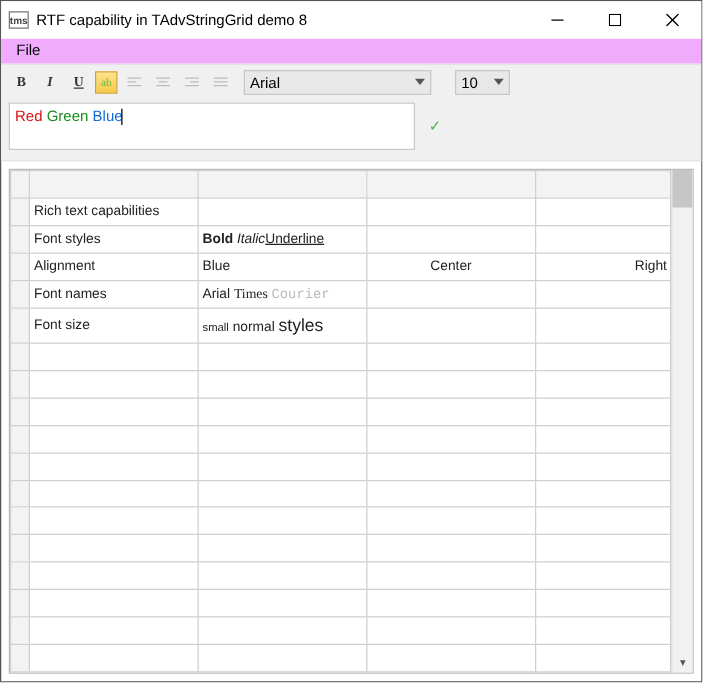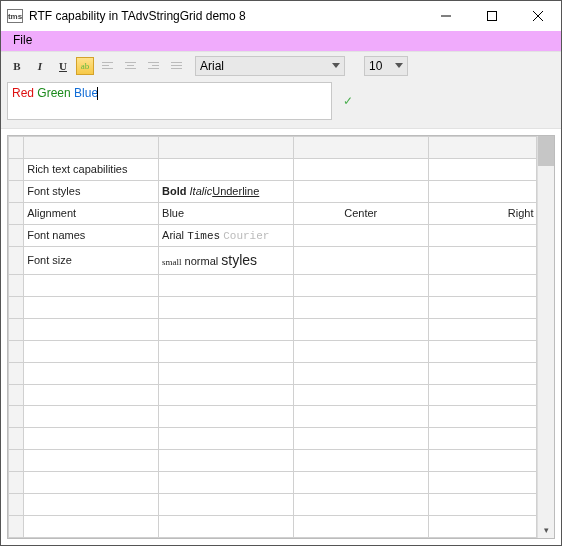--- a/index.html
+++ b/index.html
@@ -38,22 +38,22 @@
   table.grid .c2 { width:124px; }
   table.grid .c3 { width:124px; }
   table.grid .c4 { width:100px; }
   .sel { background:#0a66d6; color:#fff; }
   .sb-v { width:17px; background:#f1f1f1; border-left:1px solid #ddd; position:relative; }
   .sb-v .thumb { position:absolute; top:0; left:0; right:0; height:30px; background:#c6c6c6; }
   .sb-v .arrow { position:absolute; left:0;right:0; height:16px; display:flex;align-items:center;justify-content:center; font-size:9px; color:#555; }
   .sb-v .arrow.down{ bottom:0; }
   .red{color:#d11;} .green{color:#1a8a1a;} .blue{color:#116cd6;}
   .center{text-align:center !important;margin-top:23px;} .right{text-align:right !important;}
-  .times{font-family:Liberation Mono, monospace;} .courier{font-family:"Courier New",monospace; color:#bbb;}
-  .small{font-size:9px;font-family:Liberation Serif, serif;} .large{font-size:14px;}
+  .times{font-family:Liberation Serif, serif;} .courier{font-family:"Courier New",monospace; color:#bbb;}
+  .small{font-size:9px;} .large{font-size:14px;}
 </style>
 </head>
 <body>
 
 <div class="window">
   <div class="titlebar">
     <span class="title-icon">tms</span>
     <span class="title-text">RTF capability in TAdvStringGrid demo 8</span>
     <div class="win-controls">
       <div class="win-btn">

